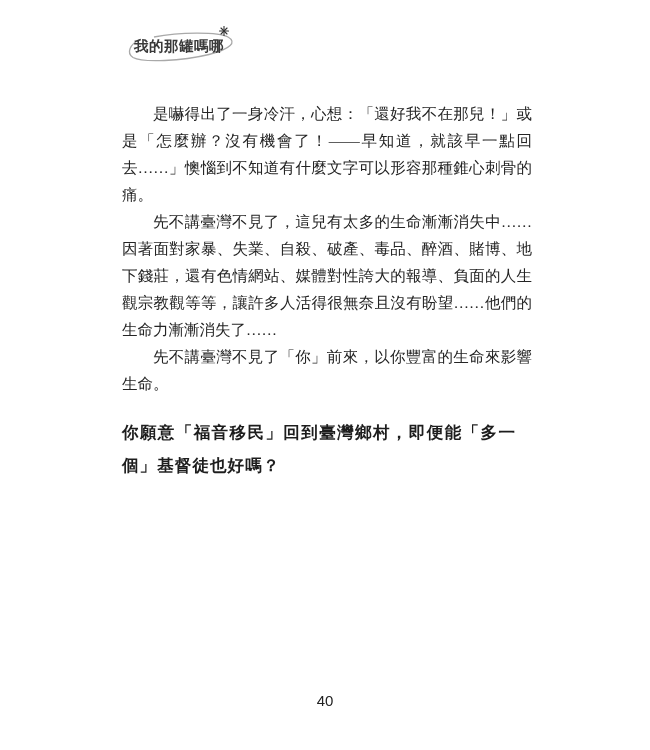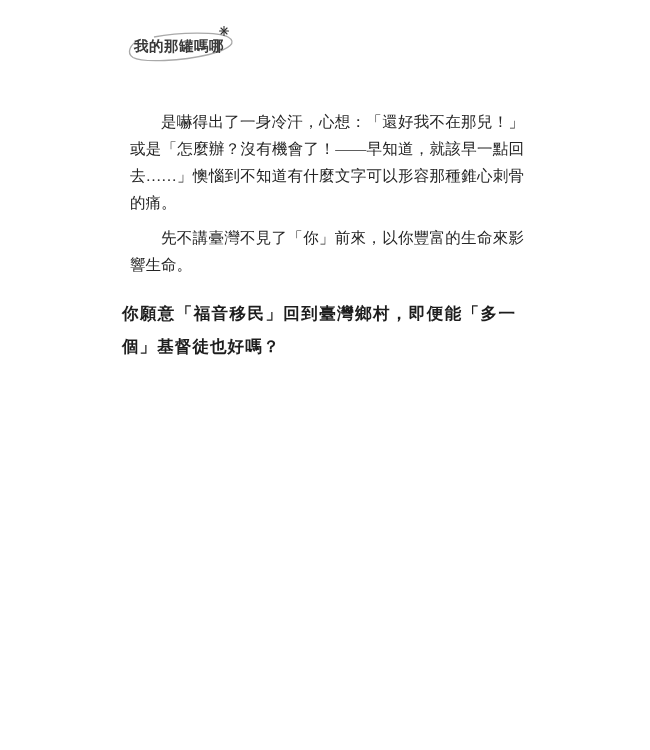--- a/index.html
+++ b/index.html
@@ -42,21 +42,21 @@
     white-space: nowrap;
   }
   
   .content {
     position: absolute;
     left: 122px;
     top: 100px;
     width: 410px;
   }
   .content p {
-    margin: 8px;
+    margin: 0;
     font-size: 15.5px;
     line-height: 27px;
     text-indent: 2em;
     text-align: justify;
     color: #242424;
   }
   .content h2 {
     margin: 19px 16px 13px 0;
     font-size: 16.5px;
     font-weight: 700;
@@ -93,18 +93,20 @@
         <line x1="93.5" y1="5" x2="102.5" y2="5"></line>
         <line x1="95" y1="2" x2="101" y2="8"></line>
         <line x1="101" y1="2" x2="95" y2="8"></line>
       </g>
     </svg>
     <span class="logo-text">我的那罐嗎哪</span>
   </div>
 
   <div class="content">
     <p>是嚇得出了一身冷汗，心想：「還好我不在那兒！」或是「怎麼辦？沒有機會了！——早知道，就該早一點回去……」懊惱到不知道有什麼文字可以形容那種錐心刺骨的痛。</p>
+    <p>先不講臺灣不見了，這兒有太多的生命漸漸消失中……因著面對家暴、失業、自殺、破產、毒品、醉酒、賭博、地下錢莊，還有色情網站、媒體對性誇大的報導、負面的人生觀宗教觀等等，讓許多人活得很無奈且沒有盼望……他們的生命力漸漸消失了……</p>
     <p>先不講臺灣不見了「你」前來，以你豐富的生命來影響生命。</p>
     <h2>你願意「福音移民」回到臺灣鄉村，即便能「多一個」基督徒也好嗎？</h2>
   </div>
 
+  <div class="page-number">40</div>
 
 </div>
 
 </body></html>

